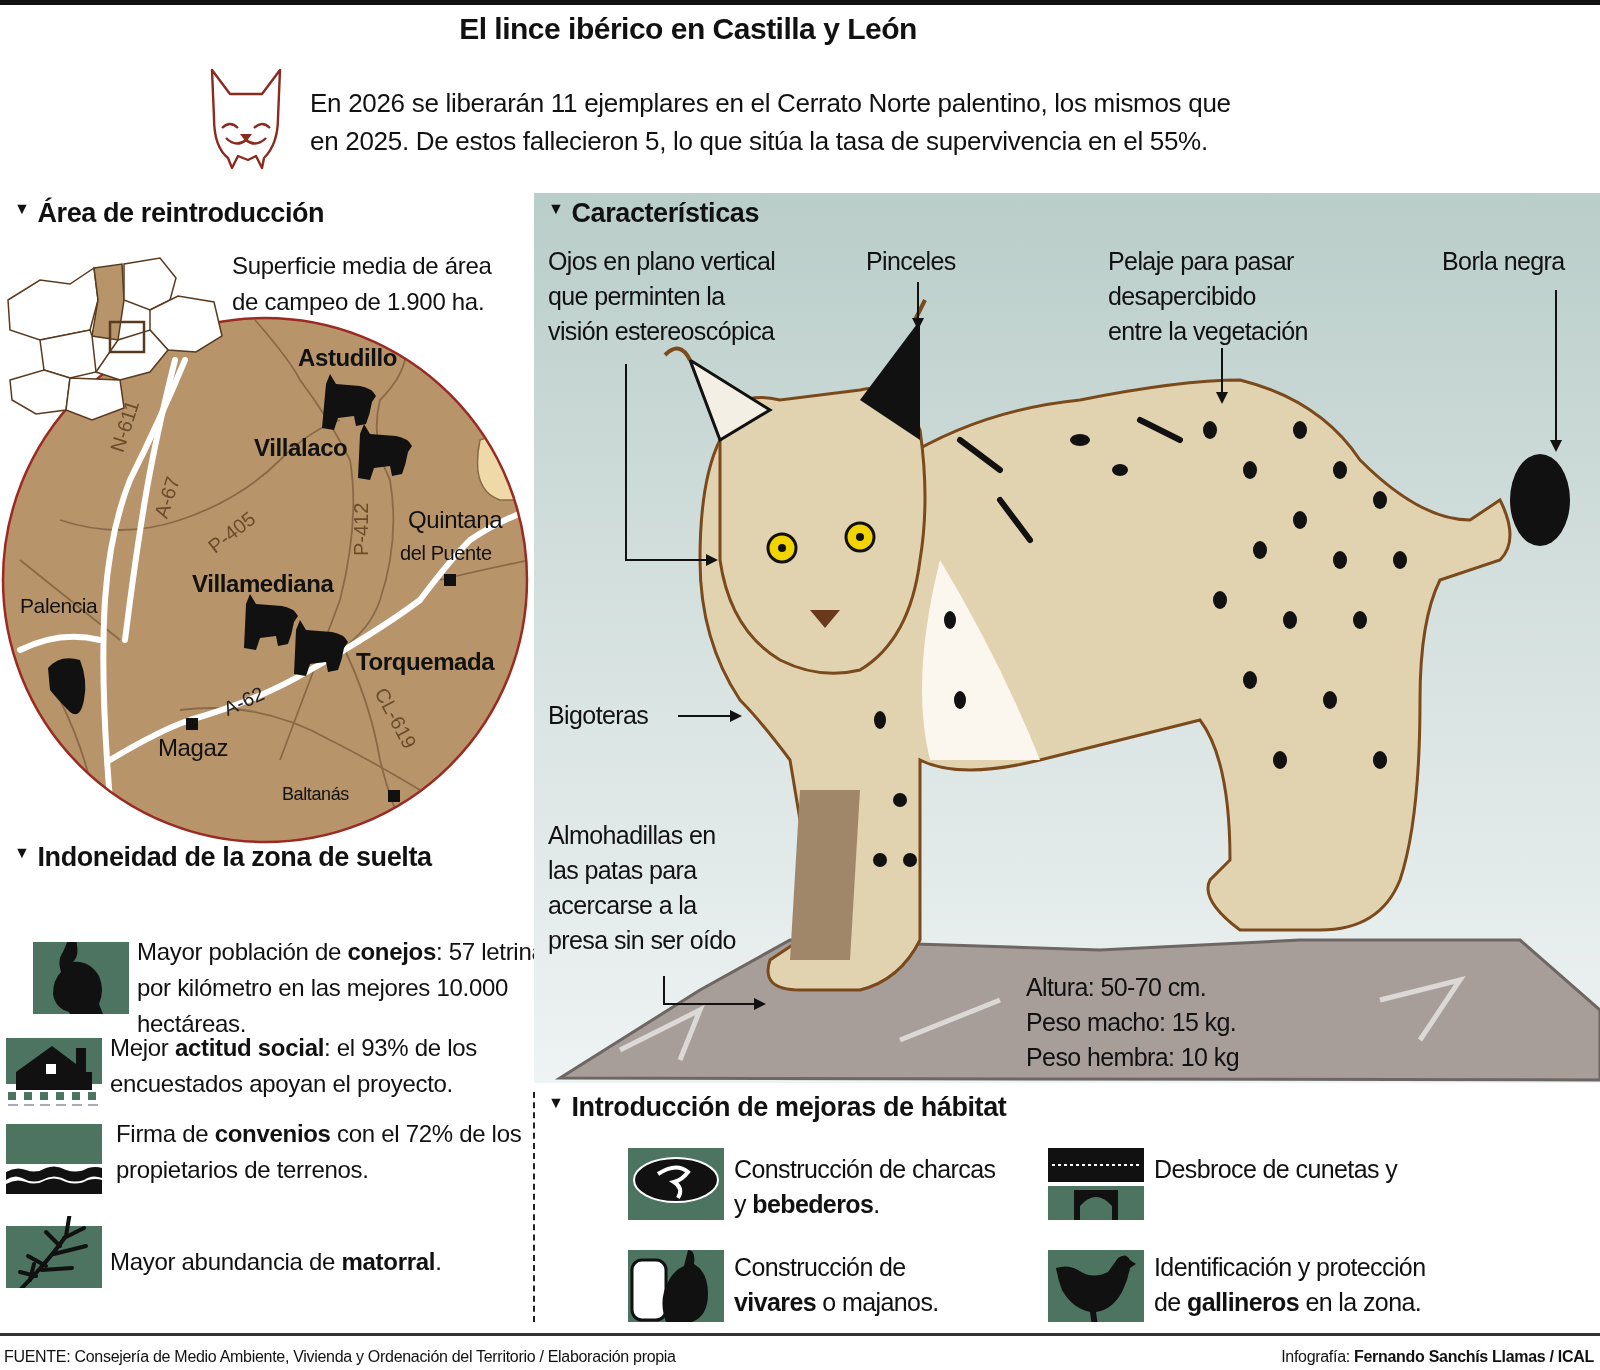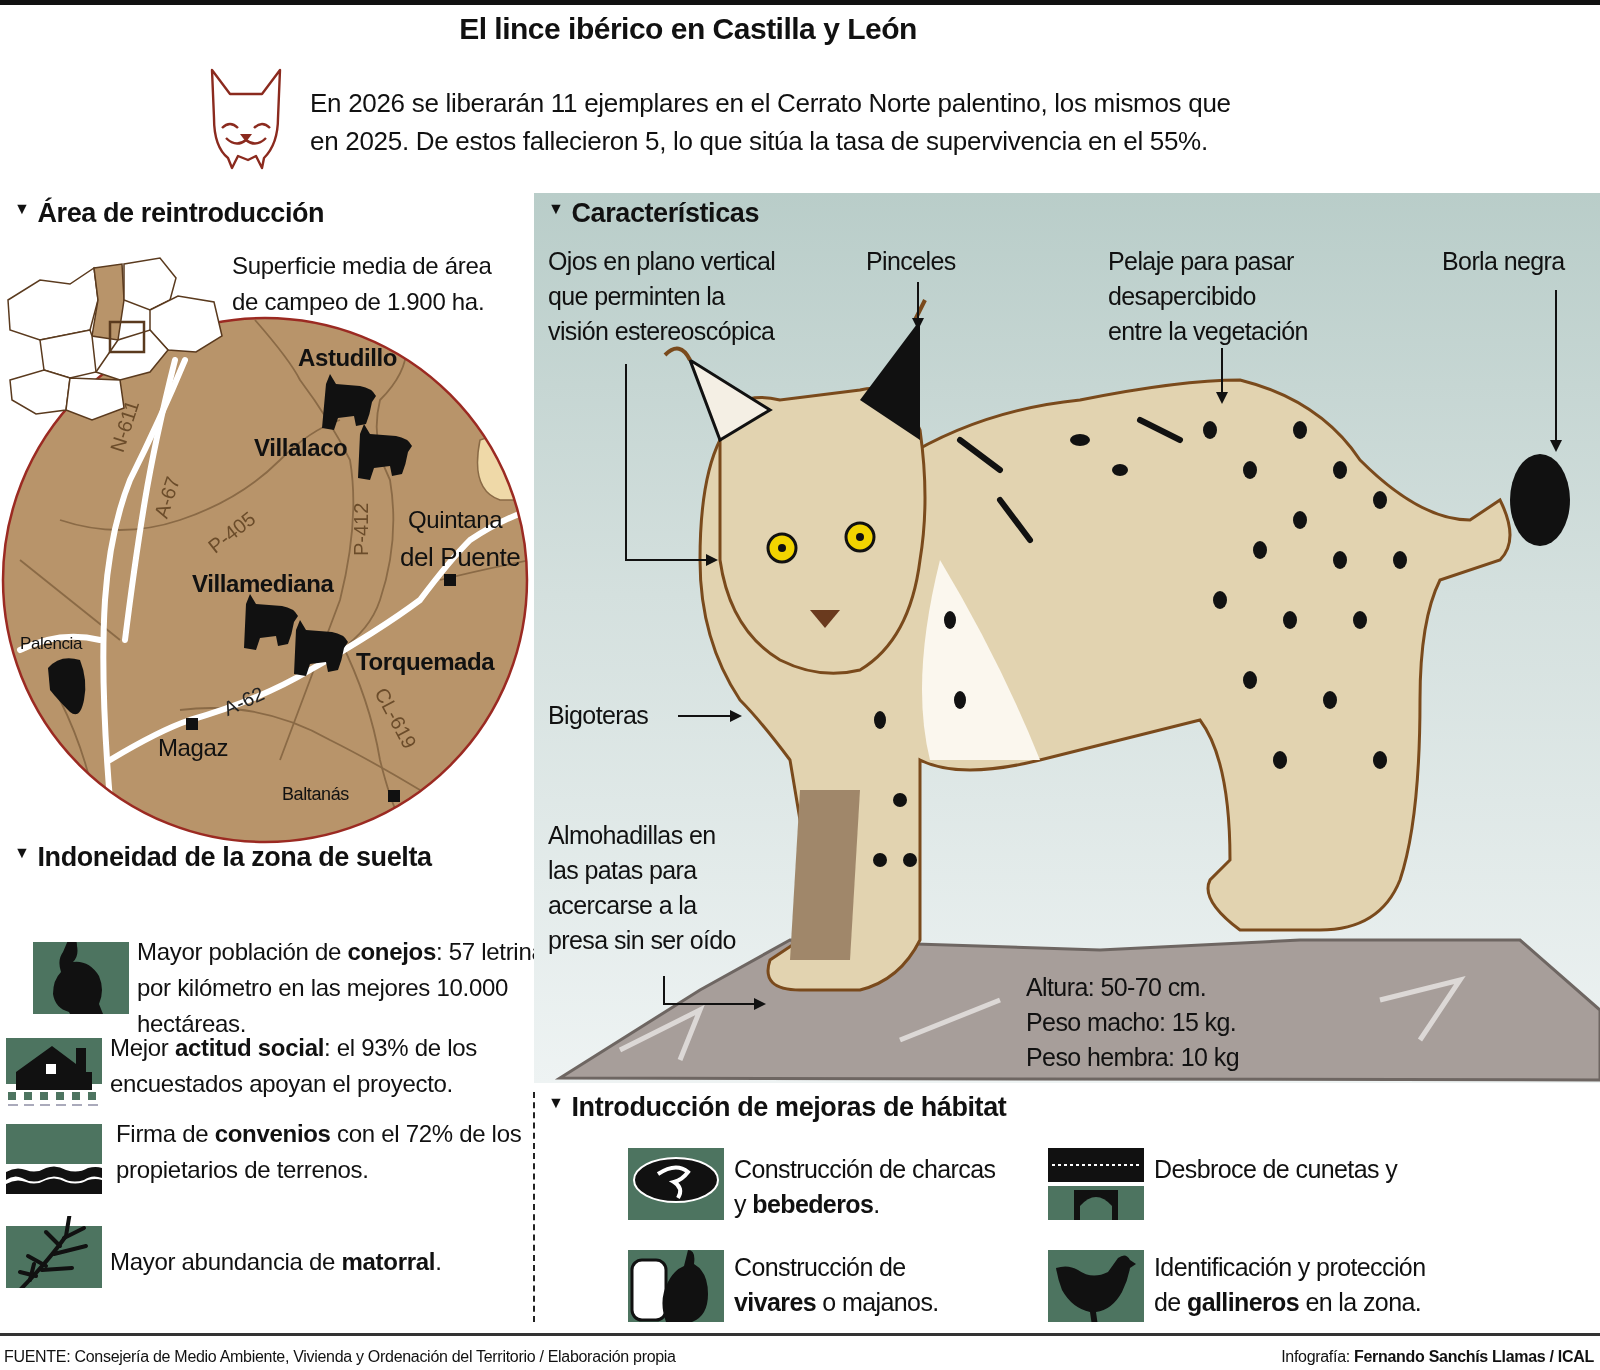--- a/index.html
+++ b/index.html
@@ -127,25 +127,25 @@
     <rect x="186" y="718" width="12" height="12"></rect>
     <rect x="388" y="790" width="12" height="12"></rect>
     <rect x="444" y="574" width="12" height="12"></rect>
   </g>
 </svg>
 
 <div class="abs" style="left:298px; top:344px; font-size:24px; font-weight:bold; letter-spacing:-0.4px;">Astudillo</div>
 <div class="abs" style="left:254px; top:434px; font-size:24px; font-weight:bold; letter-spacing:-0.4px;">Villalaco</div>
 <div class="abs" style="left:192px; top:570px; font-size:24px; font-weight:bold; letter-spacing:-0.4px;">Villamediana</div>
 <div class="abs" style="left:356px; top:648px; font-size:24px; font-weight:bold; letter-spacing:-0.4px;">Torquemada</div>
-<div class="abs" style="left:20px; top:594px; font-size:17px; letter-spacing:-0.4px;margin-top:40px;">Palencia</div>
+<div class="abs" style="left:20px; top:594px; font-size:21px; letter-spacing:-0.4px;">Palencia</div>
 <div class="abs" style="left:158px; top:734px; font-size:24px; letter-spacing:-0.4px;">Magaz</div>
 <div class="abs" style="left:282px; top:784px; font-size:18px; letter-spacing:-0.4px;">Baltanás</div>
 <div class="abs" style="left:408px; top:506px; font-size:24px; letter-spacing:-0.4px;">Quintana</div>
-<div class="abs" style="left:400px; top:542px; font-size:26px; letter-spacing:-0.4px;">del Puente</div>
+<div class="abs" style="left:400px; top:542px; font-size:20px; letter-spacing:-0.4px;">del Puente</div>
 
 <div class="abs" style="left:106px; top:448px; font-size:20px; color:#6b4c2a; transform:rotate(-72deg); transform-origin:left top;">N-611</div>
 <div class="abs" style="left:150px; top:514px; font-size:20px; color:#6b4c2a; transform:rotate(-72deg); transform-origin:left top;">A-67</div>
 <div class="abs" style="left:204px; top:540px; font-size:20px; color:#6b4c2a; transform:rotate(-38deg); transform-origin:left top;">P-405</div>
 <div class="abs" style="left:350px; top:556px; font-size:20px; color:#6b4c2a; transform:rotate(-90deg); transform-origin:left top;">P-412</div>
 <div class="abs" style="left:220px; top:700px; font-size:20px; color:#222; transform:rotate(-25deg); transform-origin:left top;">A-62</div>
 <div class="abs" style="left:390px; top:684px; font-size:20px; color:#6b4c2a; transform:rotate(62deg); transform-origin:left top;">CL-619</div>
 
 <div class="abs sec-head" style="left:14px; top:842px;">
   <span class="tri">▼</span>

